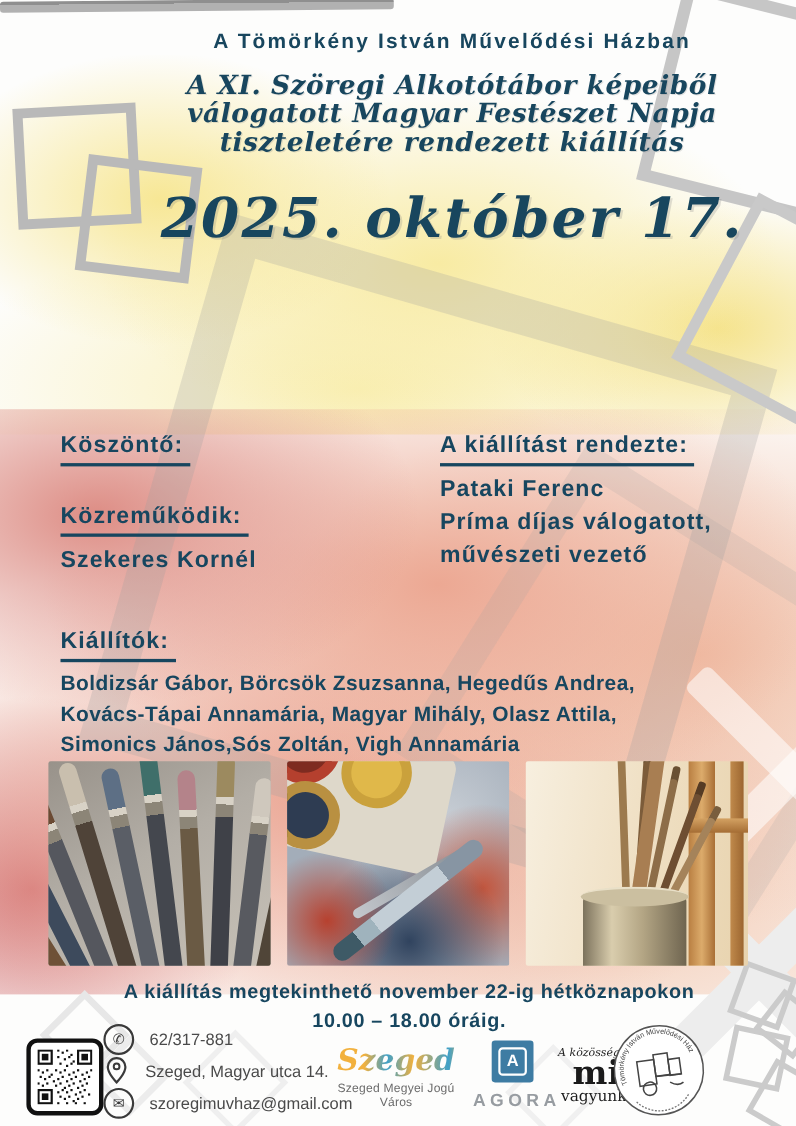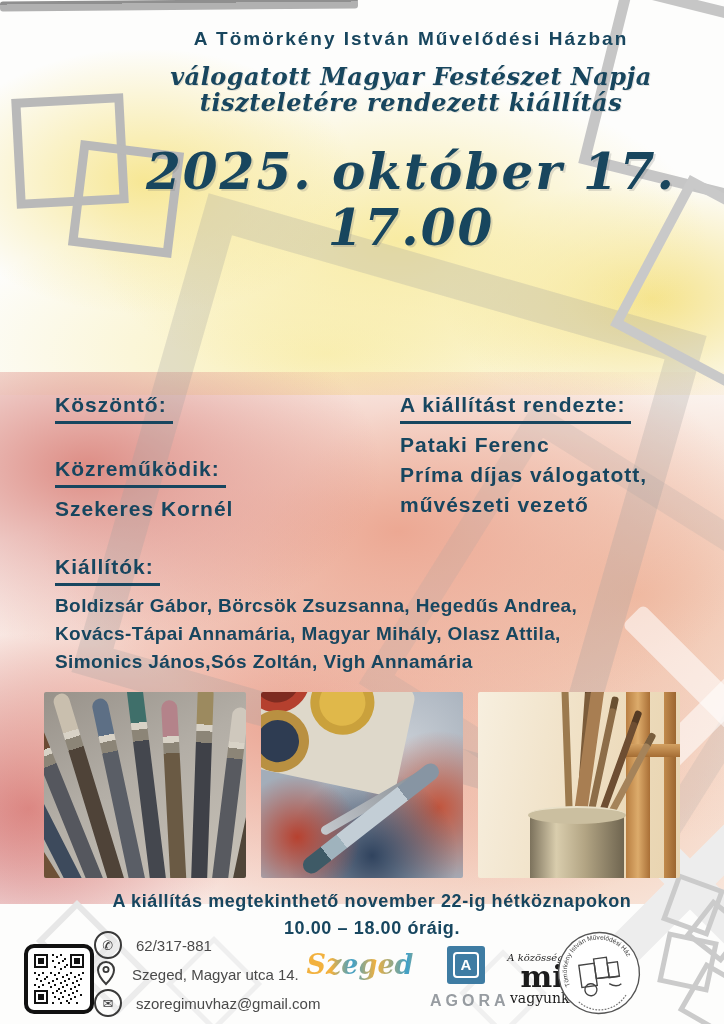--- a/index.html
+++ b/index.html
@@ -38,21 +38,21 @@
             font-size:24px;line-height:26px;letter-spacing:.5px;text-shadow:1px 1px 0 rgba(120,120,120,.2);}
   .dateline{margin-top:28px;font-family:"DejaVu Serif","Liberation Serif",serif;font-style:italic;font-weight:900;
             font-size:50px;line-height:56px;letter-spacing:2px;text-shadow:2px 2px 0 rgba(120,120,120,.22);}
 
   
   .info{color:#17465f;font-weight:700;font-size:21px;letter-spacing:1px;line-height:30px;}
   .lbl{display:inline-block;border-bottom:3px solid #17465f;padding:0 6px 1px 0;margin-bottom:6px;}
   .col-left{left:55px;top:390px;width:320px;}
   .col-right{left:384px;top:390px;width:330px;margin-left:16px;}
   .gap{height:24px;}
-  .exhibitors{left:55px;top:552px;width:640px;color:#17465f;font-weight:700;}
+  .exhibitors{left:55px;top:568px;width:640px;color:#17465f;font-weight:700;}
   .exh-lines{font-size:19px;line-height:28px;letter-spacing:.4px;}
 
   
   .photos{left:44px;top:692px;width:636px;height:186px;display:flex;justify-content:space-between;}
   .photo{position:relative;width:202px;height:186px;overflow:hidden;border-radius:2px;}
   .photo1{background:linear-gradient(150deg,#98928a 0%,#b3aea6 45%,#c6c0b6 100%);}
   .photo1 .brush{position:absolute;bottom:-34px;width:16px;height:222px;border-radius:8px 8px 4px 4px;
                  transform-origin:50% 100%;}
   .photo1 .brush:nth-child(1){left:2px;height:200px;transform:rotate(-38deg);background:linear-gradient(180deg,#7a5470 0 17%,#d8d2c6 17% 20%,#8c8577 20% 25%,#494a52 25%);}
   .photo1 .brush:nth-child(2){left:20px;height:214px;transform:rotate(-32deg);background:linear-gradient(180deg,#a48ba0 0 17%,#d8d2c6 17% 20%,#8c8577 20% 25%,#6e5137 25%);}
@@ -165,26 +165,26 @@
   <div class="sq" style="left:48px;top:912px;width:46px;height:46px;border-width:6px;border-color:#e7e7e7;transform:rotate(45deg);"></div>
   <div class="sq" style="left:92px;top:952px;width:40px;height:40px;border-width:6px;border-color:#ececec;transform:rotate(45deg);"></div>
   <div class="sq" style="left:180px;top:950px;width:58px;height:58px;border-width:5px;border-color:#efefef;transform:rotate(45deg);"></div>
   <div class="sq" style="left:472px;top:962px;width:52px;height:52px;border-width:5px;border-color:#f0f0f0;transform:rotate(45deg);"></div>
 
   <div class="venue-stroke"></div>
 
   <div class="abs hero">
     <div class="venue">A Tömörkény István Művelődési Házban</div>
     <div class="subtitle">
+      <div>A XI. Szöregi Alkotótábor képeiből</div>
       <div>válogatott Magyar Festészet Napja</div>
       <div>tiszteletére rendezett kiállítás</div>
     </div>
     <div class="dateline">
       <div>2025. október 17.</div>
-      <div>17.00</div>
     </div>
   </div>
 
   <div class="abs info col-left">
     <span class="lbl">Köszöntő:</span>
     <div class="gap"></div>
     <span class="lbl">Közreműködik:</span>
     <div>Szekeres Kornél</div>
   </div>
 
@@ -347,20 +347,21 @@
       <span>Szeged, Magyar utca 14.</span>
     </div>
     <div class="contact-row">
       <span class="cicon">✉</span>
       <span>szoregimuvhaz@gmail.com</span>
     </div>
   </div>
 
   <div class="abs szeged-logo">
     <div class="szeged-word">Szeged</div>
+    <div class="szeged-sub">Szeged Megyei Jogú Város</div>
   </div>
 
   <div class="abs agora-logo">
     <div class="agora-sq">
       <div class="agora-a">A</div>
     </div>
     <div class="agora-label">AGORA</div>
   </div>
 
   <div class="abs mi-logo">

